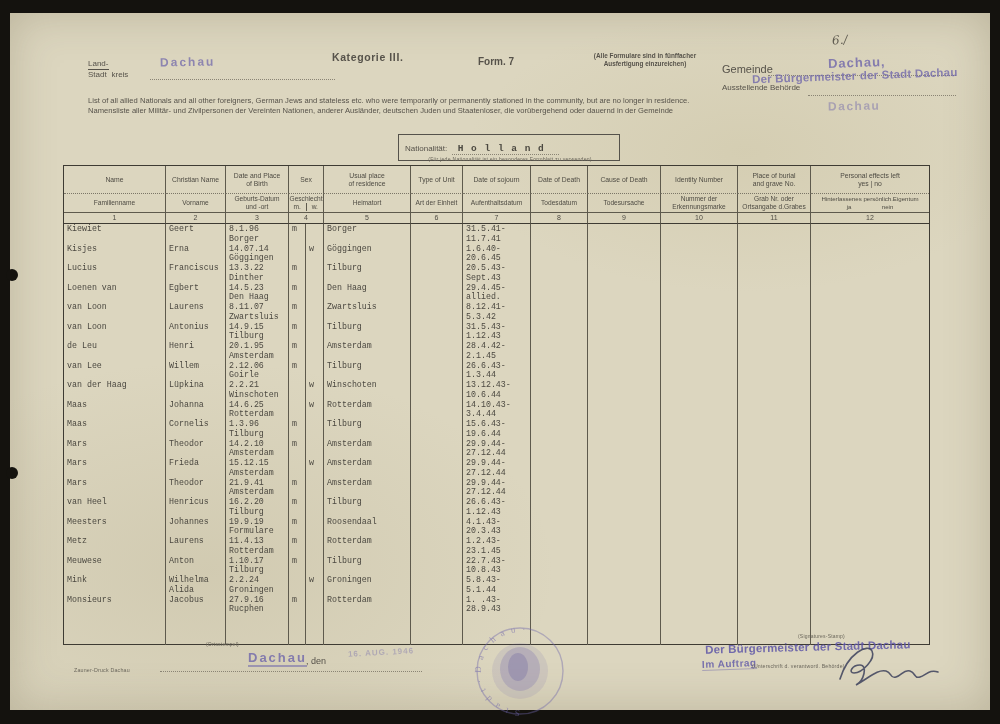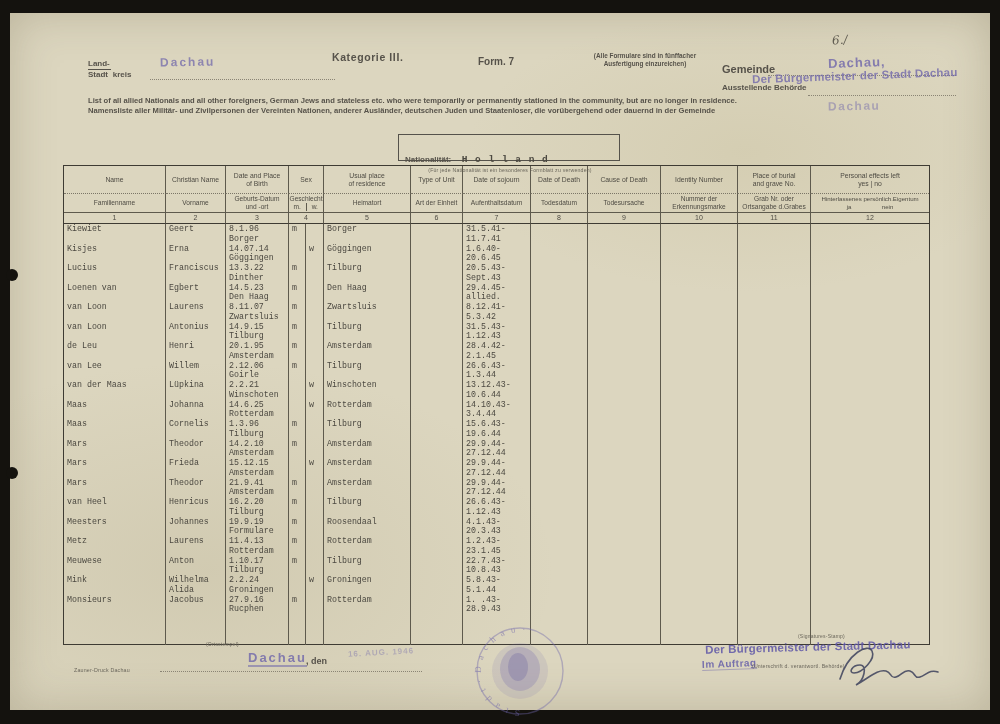--- a/index.html
+++ b/index.html
@@ -9,21 +9,21 @@
     position:absolute; left:10px; top:13px; width:980px; height:697px;
     background:
       radial-gradient(ellipse 400px 200px at 75% 20%, rgba(190,180,140,.25), transparent 70%),
       radial-gradient(ellipse 500px 300px at 20% 80%, rgba(160,150,115,.18), transparent 70%),
       #dcd6bf;
     box-shadow: inset 0 0 45px rgba(90,80,50,.25);
   }
   .punch { position:absolute; width:12px; height:12px; border-radius:50%; background:#14120e; left:-4px; }
 
   
-  .printed { color:#56524a;font-weight:bold; }
+  .printed { color:#56524a; }
   .tiny { font-size:5.5px; color:#6b675c; letter-spacing:.2px; }
   .dotline { position:absolute; border-bottom:1px dotted #8a8474; height:1px; }
 
   
   .typed { font-family:"Liberation Mono","DejaVu Sans Mono",monospace; color:#4b4840; }
 
   
   .stamp { position:absolute; color:#6f66ab; font-weight:bold; font-family:"Liberation Sans",sans-serif; }
 
   
@@ -89,21 +89,21 @@
     <div class="stamp" style="left:818px; top:42px; font-size:13px; letter-spacing:1px; opacity:.8; transform:rotate(-2deg);">Dachau,</div>
     <div class="stamp" style="left:742px; top:56px; width:245px; font-size:11.5px; letter-spacing:.2px; opacity:.78; transform:rotate(-2deg);">Der Bürgermeister der Stadt Dachau</div>
     <div class="stamp" style="left:818px; top:86px; font-size:12px; letter-spacing:1.5px; opacity:.45; transform:rotate(-1deg);">Dachau</div>
 
     <div class="printed" style="position:absolute; left:78px; top:83px; width:868px; font-size:7.6px; line-height:10.4px;">
       <div>List of all allied Nationals and all other foreigners, German Jews and stateless etc. who were temporarily or permanently stationed in the community, but are no longer in residence.</div>
       <div>Namensliste aller Militär- und Zivilpersonen der Vereinten Nationen, anderer Ausländer, deutschen Juden und Staatenloser, die vorübergehend oder dauernd in der Gemeinde</div>
     </div>
 
     <div style="position:absolute; left:388px; top:121px; width:222px; height:27px; border:1px solid #55524b; padding:2px 4px 0 6px;">
-      <div style="white-space:nowrap;margin-top:11px;">
+      <div style="white-space:nowrap;">
         <span class="printed" style="font-size:8px;">Nationalität:</span>
         <span class="typed" style="font-size:9.5px; font-weight:bold; letter-spacing:1px; border-bottom:1px dotted #8a8474; padding:0 14px 0 6px;">H o l l a n d</span>
       </div>
       <div class="tiny" style="text-align:center; font-size:5.2px; margin-top:1px;">(Für jede Nationalität ist ein besonderes Formblatt zu verwenden)</div>
     </div>
 
     <div id="doc-table">
       <div class="tgrid hrow-en">
           <div style="grid-column: span 1;">Name</div>
           <div style="grid-column: span 1;">Christian Name</div>
@@ -398,21 +398,21 @@
               <div>1.3.44</div>
             </div>
             <div></div>
             <div></div>
             <div></div>
             <div></div>
             <div></div>
           </div>
           <div class="tgrid trow typed">
             <div class="pad">
-              <div>van der Maas</div>
+              <div>van der Haag</div>
             </div>
             <div class="pad">
               <div>Lüpkina</div>
             </div>
             <div class="pad">
               <div>2.2.21</div>
               <div>Winschoten</div>
             </div>
             <div class="pad">
               <div></div>

